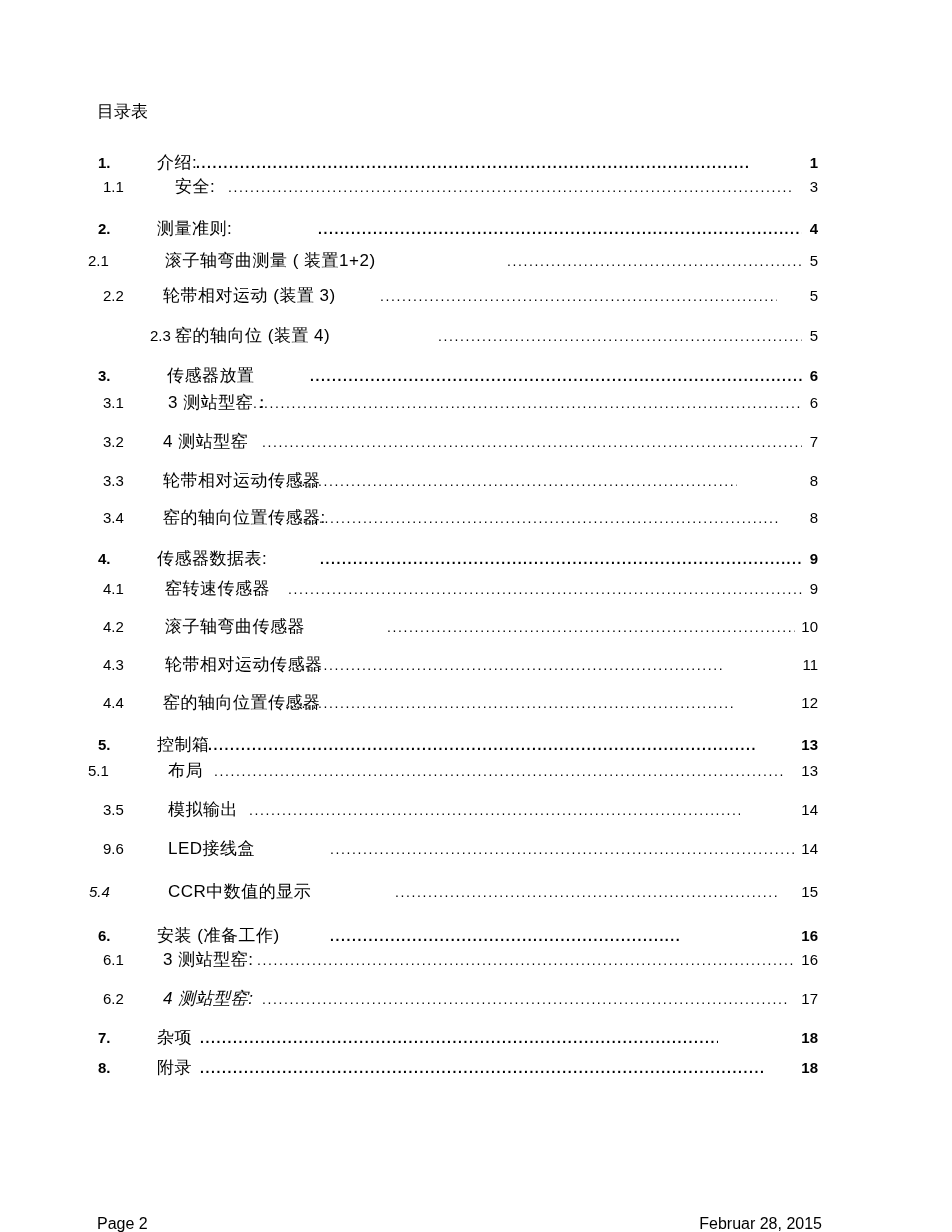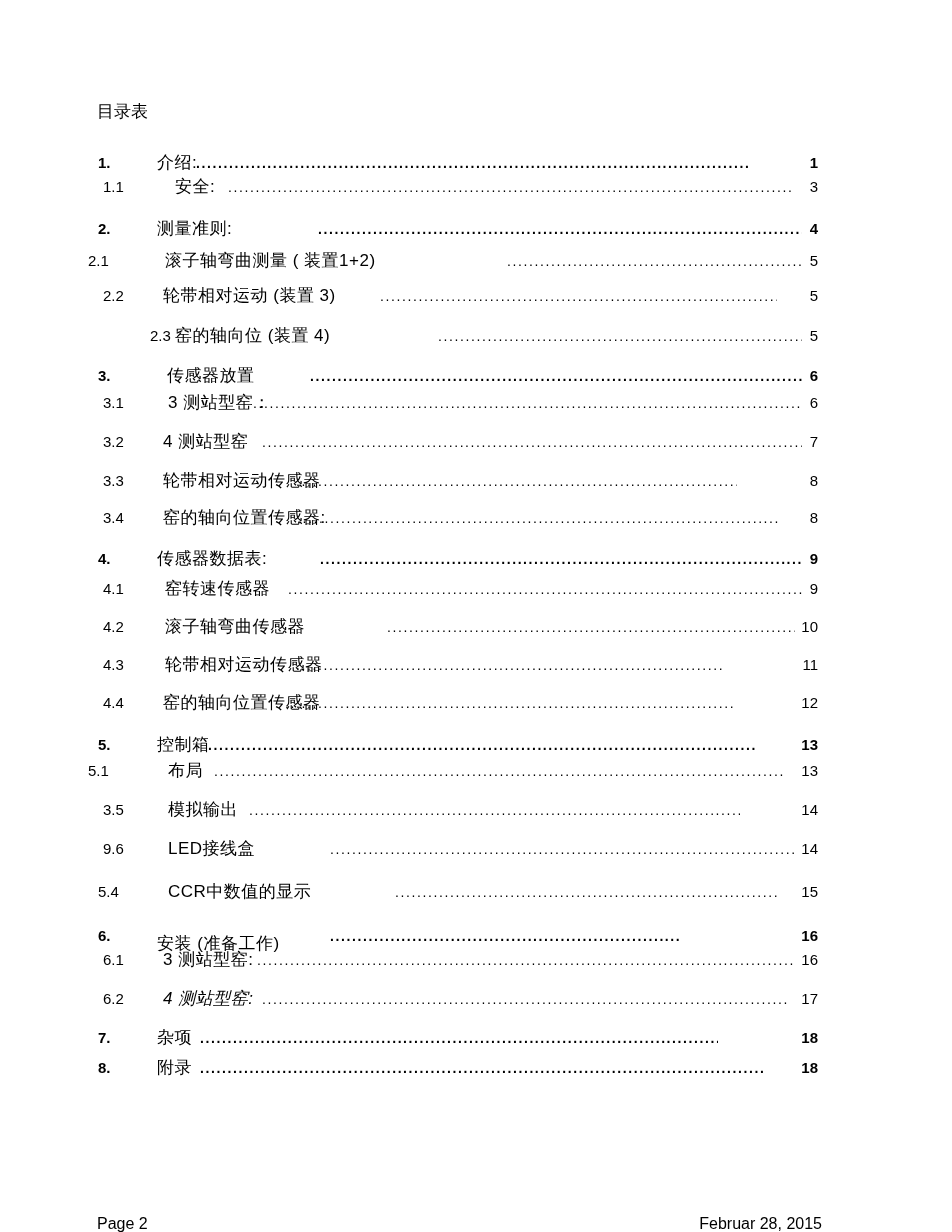--- a/index.html
+++ b/index.html
@@ -179,28 +179,28 @@
         <span class="toc-leader" style="left: 249px; width: 491px;">............................................................................................................................................................................................................................................................................................................</span>
         <span class="toc-pg">14</span>
       </div>
       <div class="toc-row" style="top: 838px;">
         <span class="toc-num" style="left: 103px;">9.6</span>
         <span class="toc-ttl" style="left: 168px;">LED接线盒</span>
         <span class="toc-leader" style="left: 330px; width: 465px;">............................................................................................................................................................................................................................................................................................................</span>
         <span class="toc-pg">14</span>
       </div>
       <div class="toc-row" style="top: 881px;">
-        <span class="toc-num" style="left: 98px;">5.4</span>
+        <span class="toc-num" style="left: 89px; font-style: italic;">5.4</span>
         <span class="toc-ttl" style="left: 168px;">CCR中数值的显示</span>
         <span class="toc-leader" style="left: 395px; width: 382px;">............................................................................................................................................................................................................................................................................................................</span>
         <span class="toc-pg">15</span>
       </div>
       <div class="toc-row bold" style="top: 925px;">
         <span class="toc-num" style="left: 98px;">6.</span>
-        <span class="toc-ttl" style="left: 157px; margin-top: 8px;">安装 (准备工作)</span>
+        <span class="toc-ttl" style="left: 157px;">安装 (准备工作)</span>
         <span class="toc-leader" style="left: 330px; width: 352px;">............................................................................................................................................................................................................................................................................................................</span>
         <span class="toc-pg">16</span>
       </div>
       <div class="toc-row" style="top: 949px;">
         <span class="toc-num" style="left: 103px;">6.1</span>
         <span class="toc-ttl" style="left: 163px;">3 测站型窑:</span>
         <span class="toc-leader" style="left: 257px; width: 538px;">............................................................................................................................................................................................................................................................................................................</span>
         <span class="toc-pg">16</span>
       </div>
       <div class="toc-row" style="top: 988px;">

